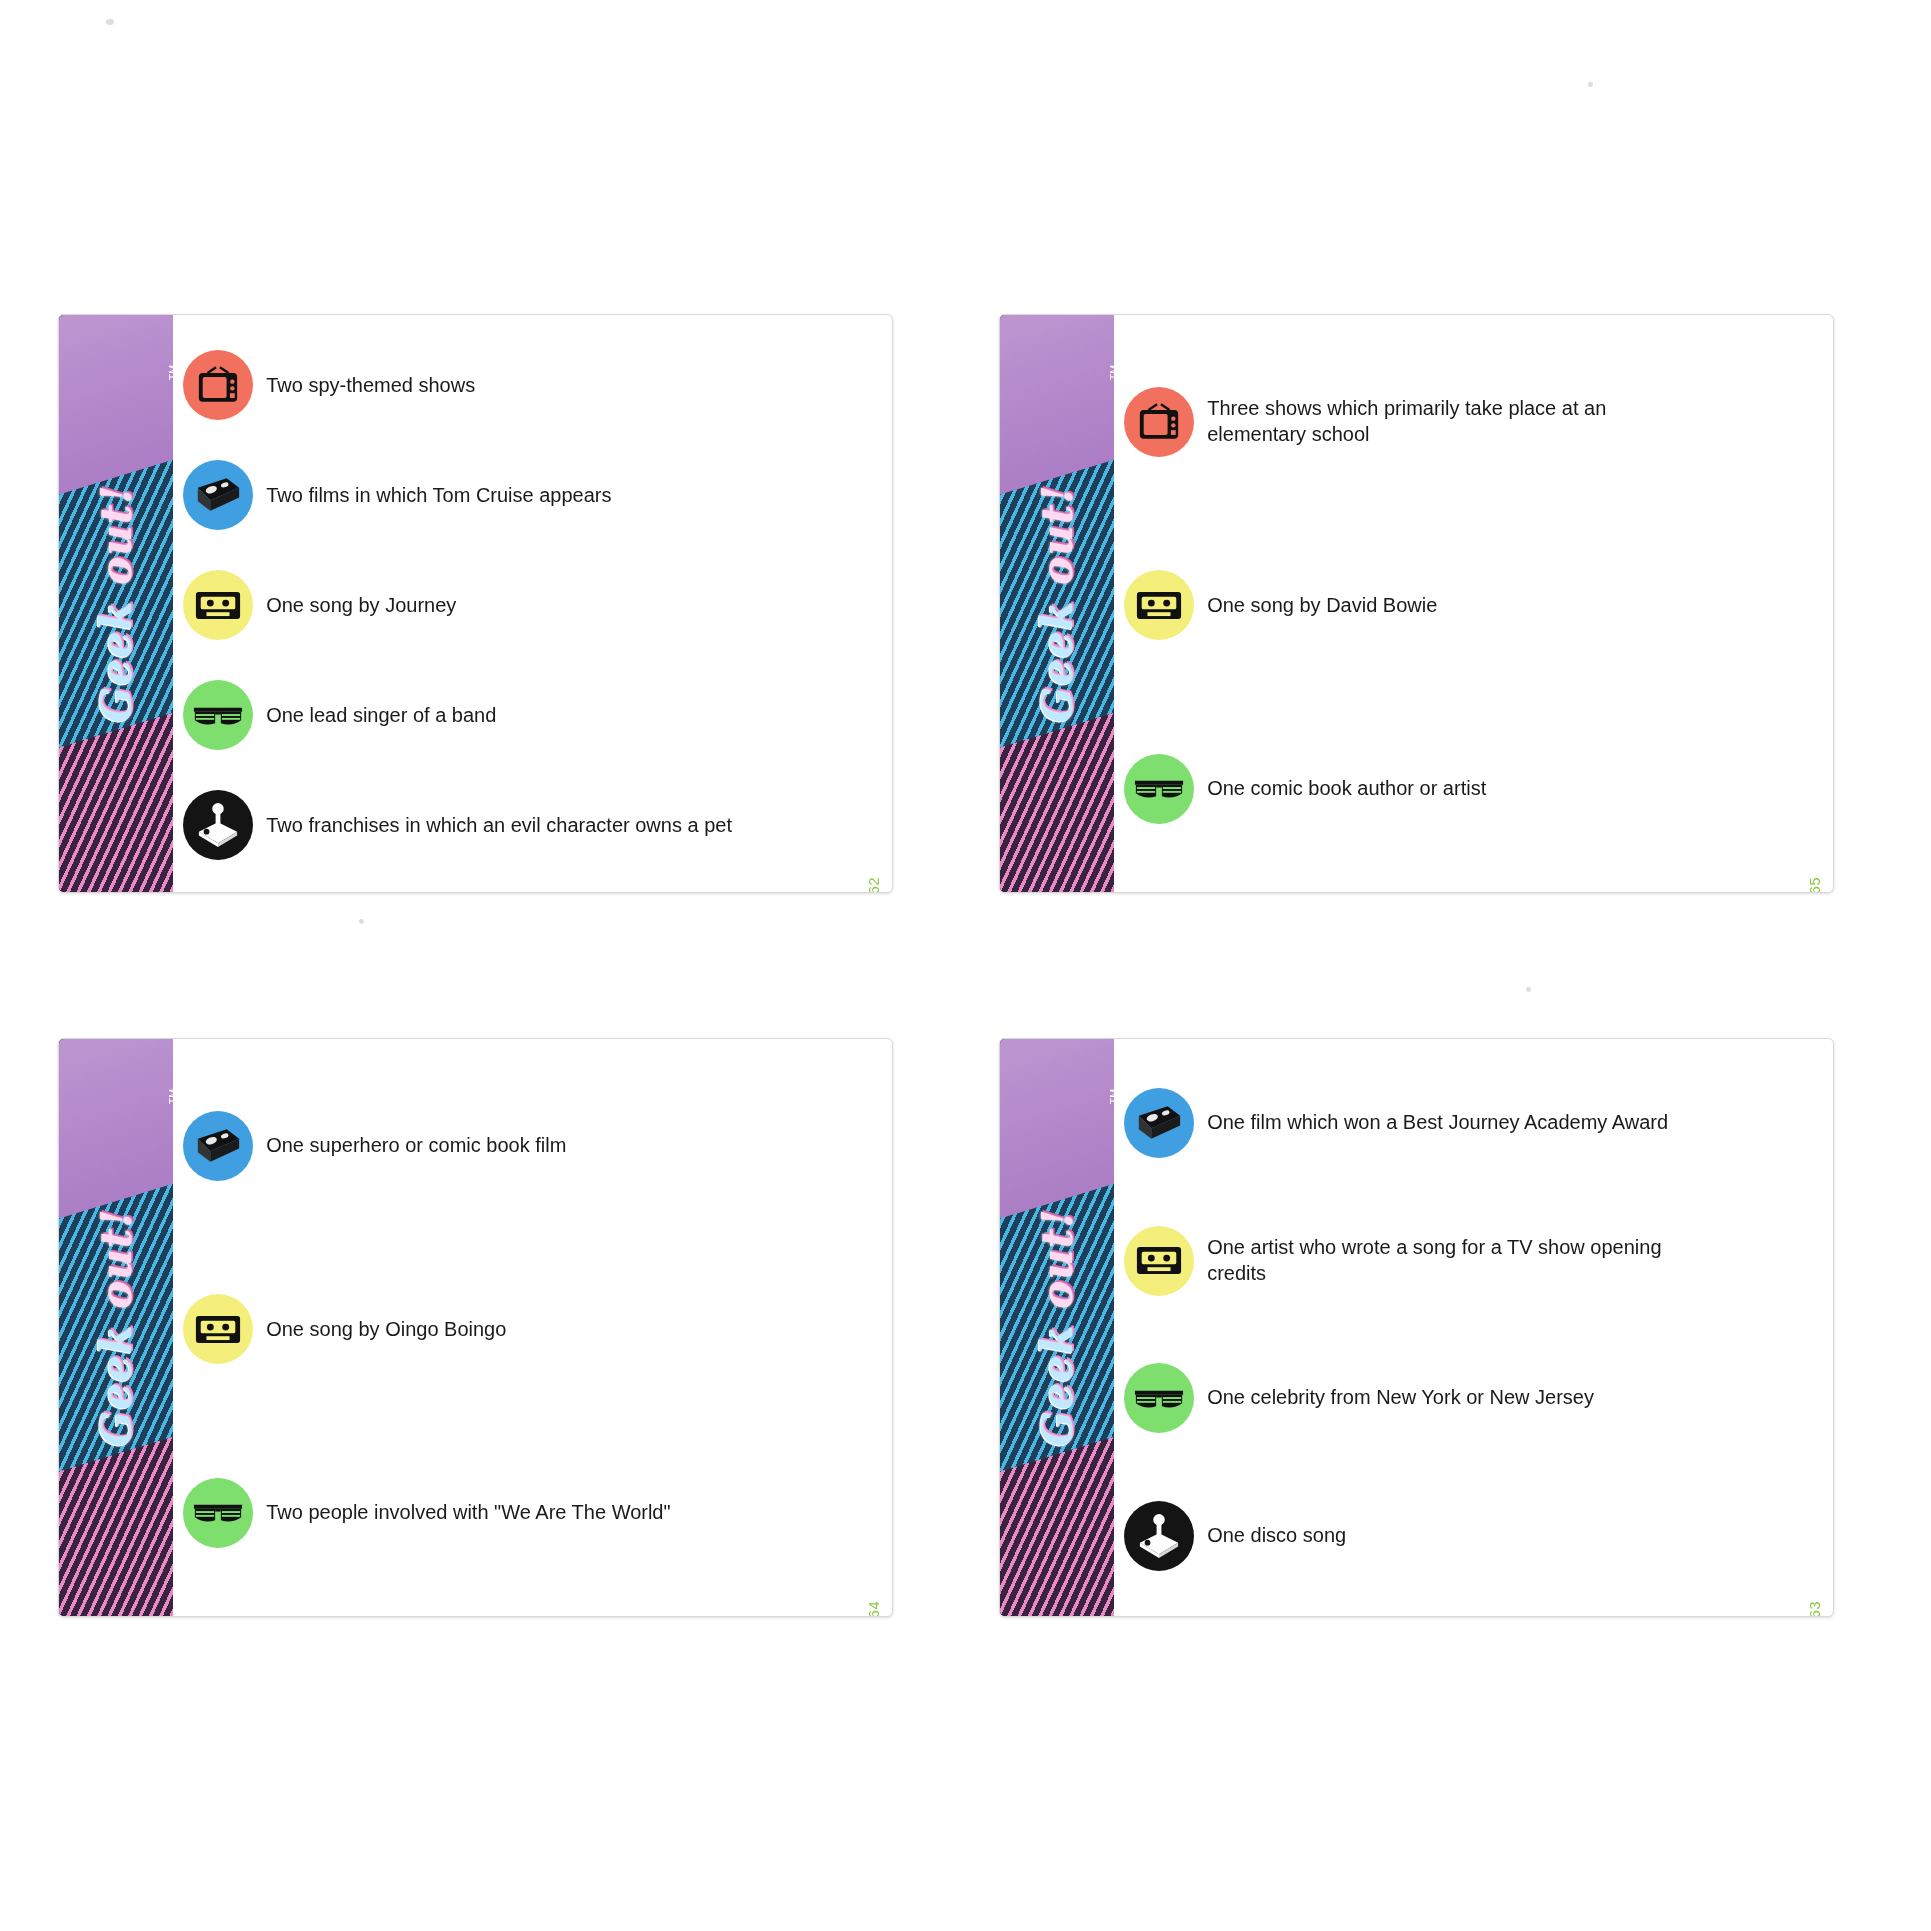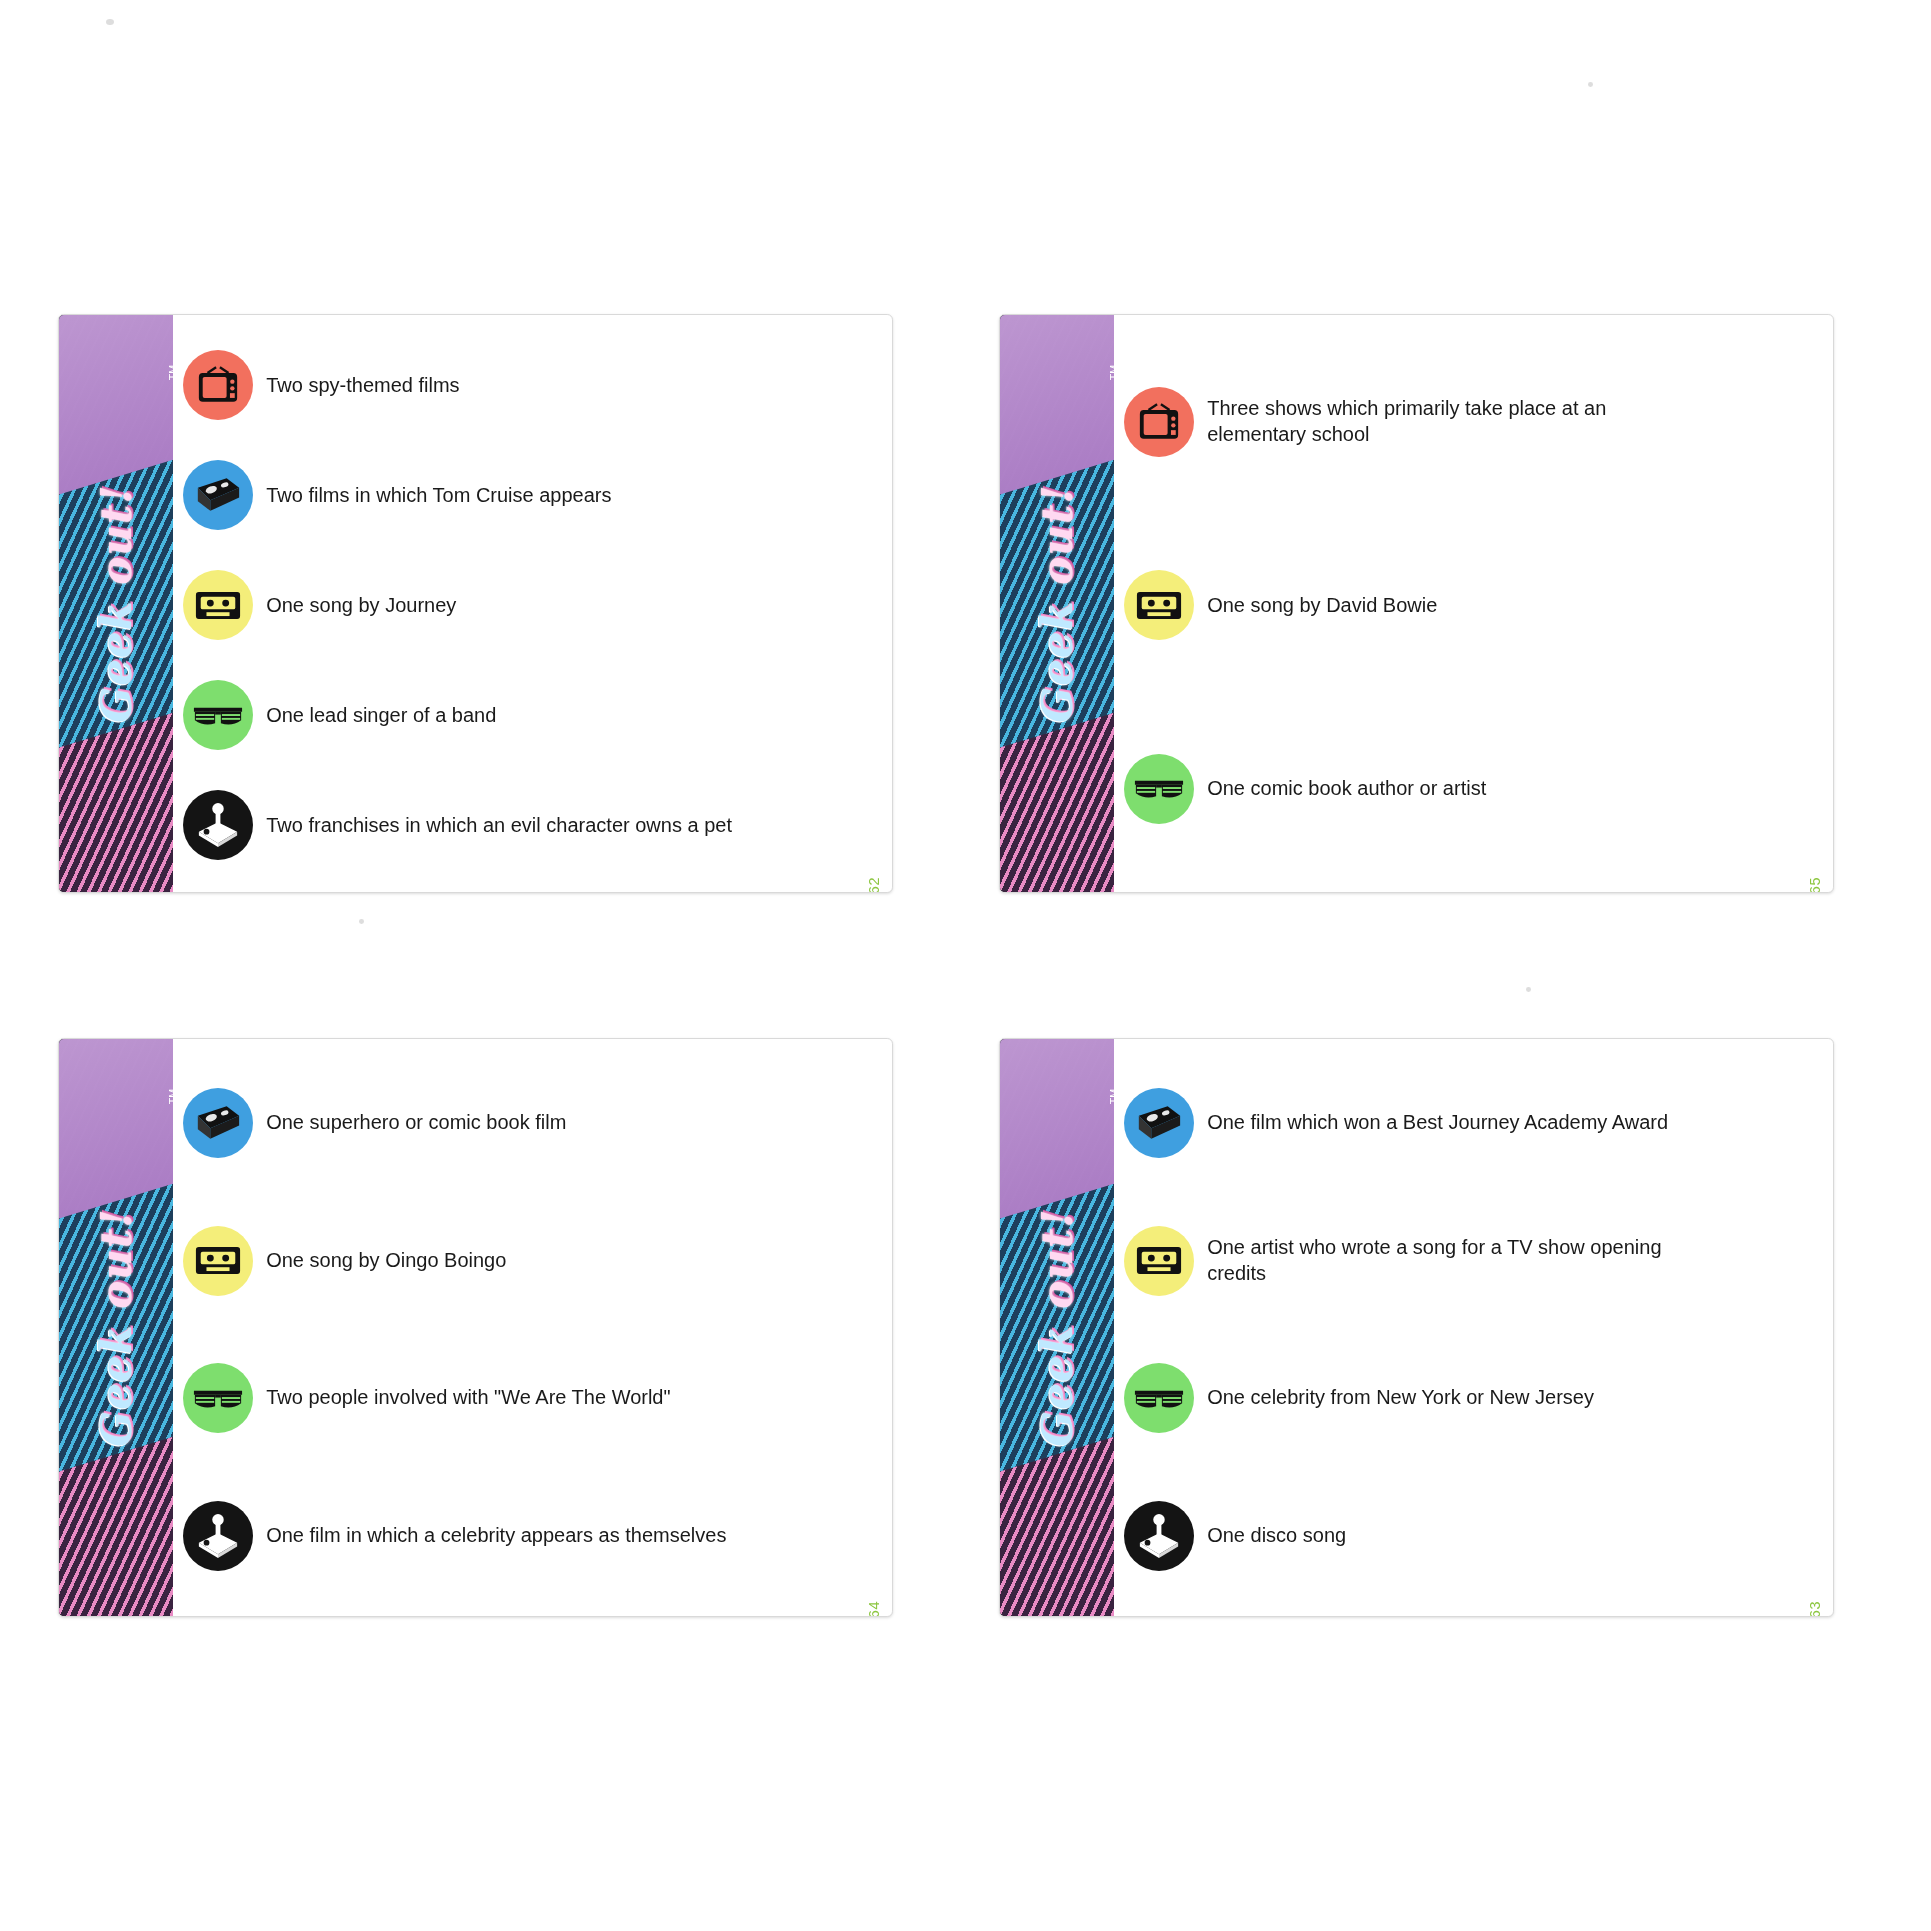--- a/index.html
+++ b/index.html
@@ -234,21 +234,21 @@
             <svg width="44" height="41" viewBox="0 0 46 42" aria-hidden="true">
               <path d="M12 8 L21 2" stroke="#111" stroke-width="2.4" fill="none"></path>
               <path d="M34 8 L25 2" stroke="#111" stroke-width="2.4" fill="none"></path>
               <rect x="3" y="8" width="40" height="30" rx="4" fill="#111"></rect>
               <rect x="7" y="12" width="25" height="22" rx="2" fill="#f2705e"></rect>
               <circle cx="38" cy="17" r="2.3" fill="#f2705e"></circle>
               <circle cx="38" cy="24" r="2.3" fill="#f2705e"></circle>
               <rect x="35.5" y="29" width="5" height="5" fill="#f2705e"></rect>
             </svg>
           </div>
-          <div class="row-text">Two spy-themed films</div>
+          <div class="row-text">Two spy-themed shows</div>
         </div>
         <div class="row">
           <div class="badge vhs">
             <svg width="48" height="39" viewBox="0 0 50 40" aria-hidden="true">
               <path d="M4 12 L34 2 L47 12 L17 25 Z" fill="#111"></path>
               <path d="M4 12 L4 26 L17 36 L17 25 Z" fill="#333"></path>
               <path d="M17 25 L47 12 L47 22 L17 36 Z" fill="#1b1b1b"></path>
               <ellipse cx="18" cy="14" rx="6" ry="3.6" fill="#e8e8e8" transform="rotate(-19 18 14)"></ellipse>
               <ellipse cx="32" cy="9" rx="4" ry="2.4" fill="#e8e8e8" transform="rotate(-19 32 9)"></ellipse>
             </svg>
@@ -416,33 +416,20 @@
                 <line x1="4" y1="13.5" x2="23" y2="13.5"></line>
                 <line x1="4" y1="17.5" x2="23" y2="17.5"></line>
                 <line x1="31" y1="13.5" x2="50" y2="13.5"></line>
                 <line x1="31" y1="17.5" x2="50" y2="17.5"></line>
               </g>
               <rect x="24" y="10" width="6" height="3" fill="#111"></rect>
             </svg>
           </div>
           <div class="row-text">Two people involved with "We Are The World"</div>
         </div>
-        <div class="row">
-          <div class="badge joystick">
-            <svg width="50" height="44" viewBox="0 0 52 46" aria-hidden="true">
-              <path d="M6 30 L26 20 L46 30 L26 42 Z" fill="#ffffff"></path>
-              <path d="M6 30 L6 34 L26 46 L26 42 Z" fill="#ffffff"></path>
-              <path d="M46 30 L46 34 L26 46 L26 42 Z" fill="#d8d8d8"></path>
-              <rect x="23.5" y="7" width="5" height="18" fill="#ffffff"></rect>
-              <circle cx="26" cy="6" r="6" fill="#ffffff"></circle>
-              <circle cx="14" cy="30" r="3" fill="#141414"></circle>
-            </svg>
-          </div>
-          <div class="row-text">One film in which a celebrity appears as themselves</div>
-        </div>
       </div>
       <div class="card-code">GO80064</div>
     </div>
   </div>
 
   <div class="card" id="card3" style="left:999px; top:1038px; width:835px; height:579px;">
     <div class="card-inner">
       <div class="art-panel">
         <div class="bg-dark"></div>
         <div class="band-purple"></div>

